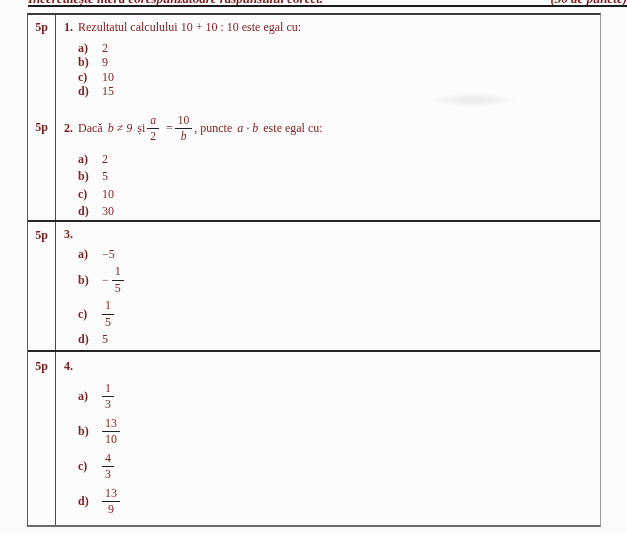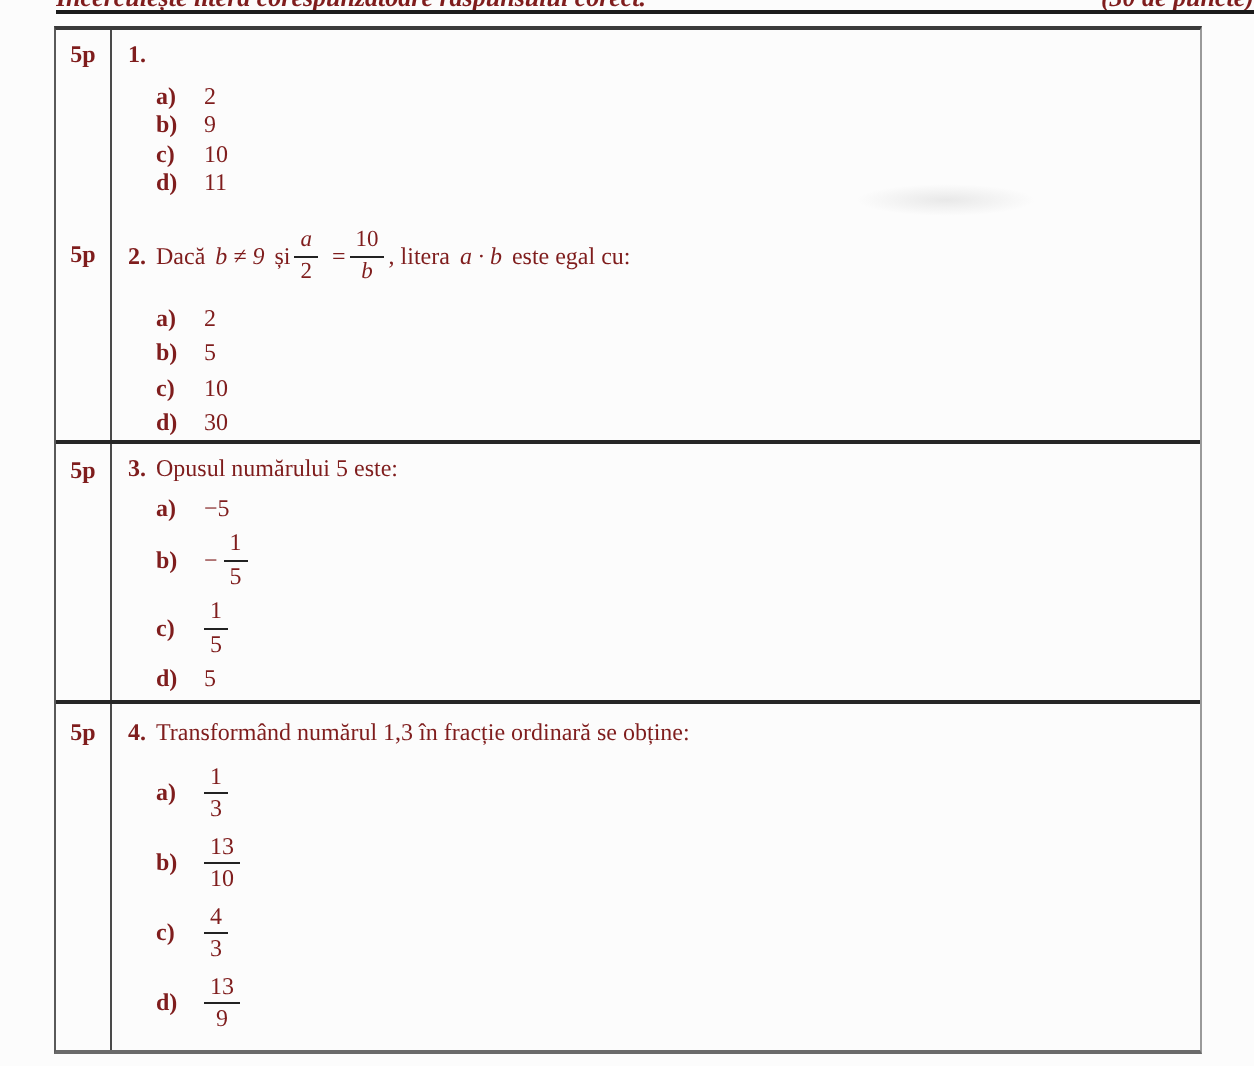--- a/index.html
+++ b/index.html
@@ -120,37 +120,38 @@
 
   <div class="qtable">
 
     <div class="qrow row-1">
       <div class="pts-cell">
         <span class="pts-label">5p</span>
       </div>
       <div class="content">
         <div class="qline">
           <b class="qnum">1.</b>
+          <span class="qtext">Rezultatul calculului 10 + 10 : 10 este egal cu:</span>
         </div>
         <div class="options">
           <div class="option">
             <b class="olabel">a)</b>
             <span class="oval">2</span>
           </div>
           <div class="option">
             <b class="olabel">b)</b>
             <span class="oval">9</span>
           </div>
           <div class="option">
             <b class="olabel">c)</b>
             <span class="oval">10</span>
           </div>
           <div class="option">
             <b class="olabel">d)</b>
-            <span class="oval">11</span>
+            <span class="oval">15</span>
           </div>
         </div>
       </div>
     </div>
 
     <div class="qrow row-2 sep">
       <div class="pts-cell">
         <span class="pts-label">5p</span>
       </div>
       <div class="content">
@@ -161,21 +162,21 @@
           <span class="gap">și</span>
           <span class="frac inline gap">
             <span class="num ital">a</span>
             <span class="den">2</span>
           </span>
           <span class="gap">=</span>
           <span class="frac inline gap">
             <span class="num">10</span>
             <span class="den ital">b</span>
           </span>
-          <span>, litera</span>
+          <span>, puncte</span>
           <span class="ital gap">a · b</span>
           <span class="gap">este egal cu:</span>
         </div>
         <div class="options">
           <div class="option">
             <b class="olabel">a)</b>
             <span class="oval">2</span>
           </div>
           <div class="option">
             <b class="olabel">b)</b>
@@ -193,21 +194,20 @@
       </div>
     </div>
 
     <div class="qrow row-3 sep">
       <div class="pts-cell">
         <span class="pts-label">5p</span>
       </div>
       <div class="content">
         <div class="qline">
           <b class="qnum">3.</b>
-          <span class="qtext">Opusul numărului 5 este:</span>
         </div>
         <div class="options">
           <div class="option plain">
             <b class="olabel">a)</b>
             <span class="oval">−5</span>
           </div>
           <div class="option tall">
             <b class="olabel">b)</b>
             <span class="oval">
               <span class="neg">−</span>
@@ -234,21 +234,20 @@
       </div>
     </div>
 
     <div class="qrow row-4">
       <div class="pts-cell">
         <span class="pts-label">5p</span>
       </div>
       <div class="content">
         <div class="qline">
           <b class="qnum">4.</b>
-          <span class="qtext">Transformând numărul 1,3 în fracție ordinară se obține:</span>
         </div>
         <div class="options">
           <div class="option tall">
             <b class="olabel">a)</b>
             <span class="oval">
               <span class="frac">
                 <span class="num">1</span>
                 <span class="den">3</span>
               </span>
             </span>

